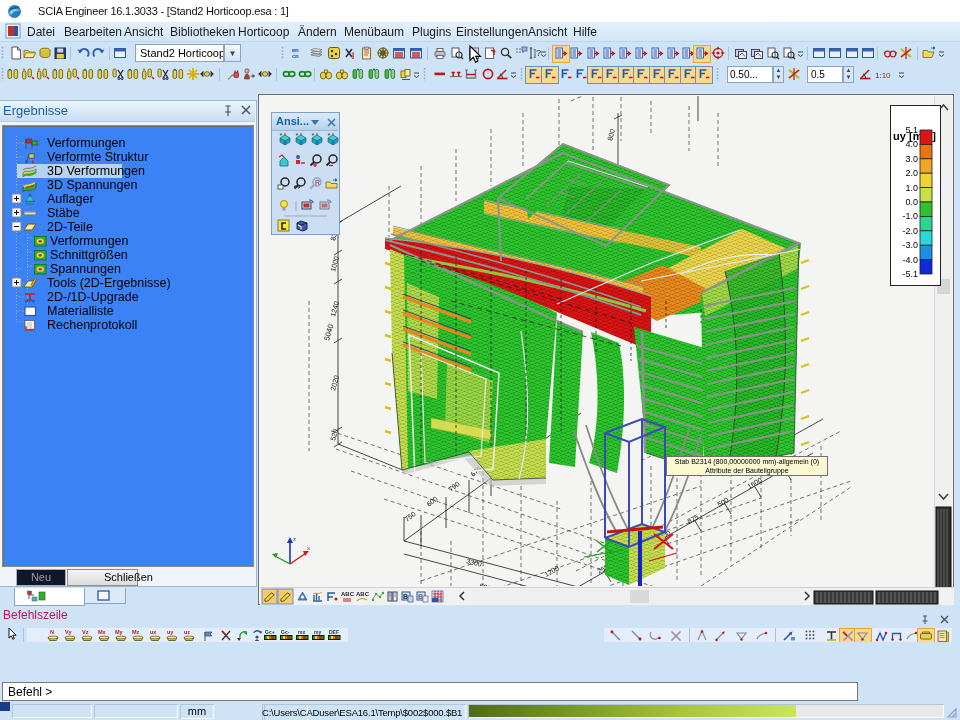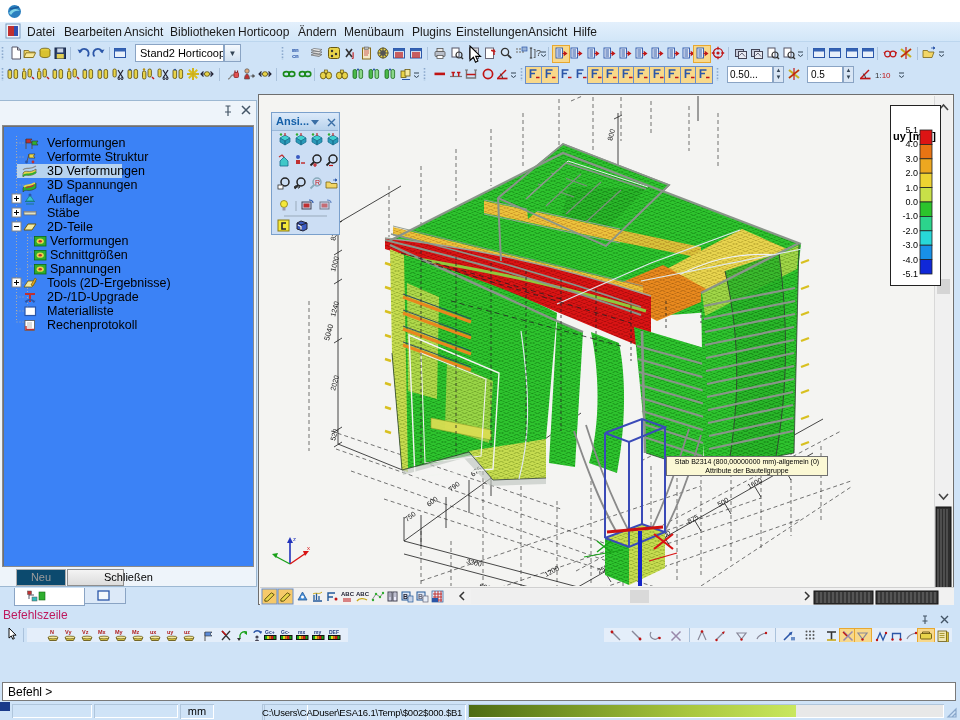--- a/index.html
+++ b/index.html
@@ -21,31 +21,32 @@
 .btn{position:absolute;height:17px;font-size:11px;text-align:center;
  background:linear-gradient(#f4f4f4,#dcdcdc);border:1px solid #8e8e8e;box-sizing:border-box;padding-top:1px;}
 #tabs{left:0;top:588px;width:257px;height:18px;}
 #vwin{left:258px;top:94px;width:696px;height:511px;background:#f4f4f2;border:1px solid #6e6e6e;box-sizing:border-box;}
 #vscroll{position:absolute;right:1px;top:1px;width:17px;height:492px;background:#f0f0f0;border-left:1px solid #d8d8d8;}
 #vbot{position:absolute;left:1px;top:492px;width:694px;height:17px;background:#f1f1f1;border-top:1px solid #d0d0d0;}
 #rstrip{left:954px;top:94px;width:6px;height:512px;background:#cfe3f7;}
 #bzhead{left:0;top:607px;width:960px;height:15px;background:#cfe3f7;}
 #bzicons{left:0;top:624px;width:960px;height:20px;background:#cfe3f7;}
 #bzmid{left:0;top:642px;width:960px;height:39px;background:#cfe3f7;}
-#bzinput{left:2px;top:682px;width:954px;height:19px;background:#fff;border:1px solid #7a7a7a;box-sizing:border-box;font-size:12px;padding:2px 0 0 5px;}
+#bzinput{left:2px;top:682px;width:856px;height:19px;background:#fff;border:1px solid #7a7a7a;box-sizing:border-box;font-size:12px;padding:2px 0 0 5px;}
 #sbar{left:0;top:702px;width:960px;height:18px;background:#cfe3f7;}
 .scell{position:absolute;top:2px;height:14px;box-shadow:inset 1px 1px 0 #b0c6dc, inset -1px -1px 0 #ffffff;font-size:11px;color:#000;}
 </style></head>
 <body>
 <div class="abs" id="titlebar">
  <svg class="abs" style="left:7px;top:4px" width="15" height="15" viewBox="0 0 15 15">
   <circle cx="7.5" cy="7.5" r="6.5" fill="#2a7fbf"></circle>
   <path d="M2 9 C5 4,10 4,13 7 C10 6,6 7,4 11 Z" fill="#7fd4e8"></path>
   <path d="M3 5 L12 3" stroke="#1a5a9a" stroke-width="1.4"></path>
  </svg>
+ <div class="abs" id="titletxt">SCIA Engineer 16.1.3033 - [Stand2 Horticoop.esa : 1]</div>
 </div>
 <div class="abs" id="menubar">
  <svg class="abs" style="left:5px;top:1px" width="16" height="16" viewBox="0 0 16 16">
   <rect x="1" y="1" width="14" height="14" fill="#eef4fb" stroke="#7a9cc0"></rect>
   <rect x="3" y="3" width="6" height="10" fill="#c03030"></rect>
   <rect x="9" y="3" width="4" height="10" fill="#3050b0"></rect>
  </svg>
  <div class="mi" style="left:27px">Datei</div>
  <div class="mi" style="left:64px">Bearbeiten</div>
  <div class="mi" style="left:124px">Ansicht</div>
@@ -520,20 +521,23 @@
       <use href="#rang" x="0" y="3"></use>
       <text x="17" y="14" font-size="8" fill="#333">1:<tspan fill="#c01414">10</tspan></text>
       <use href="#chev" x="40" y="7"></use>
     </svg>
 </div>
 <div class="abs" id="strip"></div>
 <svg class="abs" style="left:469px;top:45px;z-index:60" width="14" height="20">
     <path d="M1 1v14.5l3.4-3.2 2.1 4.9 2.4-1.1-2.2-4.7h4.8z" fill="#fff" stroke="#000" stroke-width="1.1"></path>
   </svg>
 <div class="abs" id="lpanel">
+ <div class="abs" id="ltitle">
+      <div class="abs" id="ltitletxt">Ergebnisse</div>
+    </div>
  <div class="abs" id="treebox">
 <svg width="248" height="438" style="position:absolute;left:0;top:0">
 <defs>
 <g id="ebox">
             <rect x="0" y="0" width="9" height="9" fill="#fff" stroke="#848484"></rect>
             <path d="M2 4.5h5" stroke="#000" stroke-width="1"></path>
           </g>
 <g id="eboxp">
             <use href="#ebox"></use>
             <path d="M4.5 2v5" stroke="#000" stroke-width="1"></path>
@@ -636,22 +640,22 @@
 <text x="44" y="189">Materialliste</text>
 <text x="44" y="203">Rechenprotokoll</text>
 </g>
 </svg>
  </div>
  <svg class="abs" style="left:222px;top:3px" width="32" height="14">
   <path d="M6 2v6M3 8h6M6 8v4M3.5 2h5" stroke="#456" stroke-width="1.2" fill="none"></path>
   <path d="M20 2l8 8M28 2l-8 8" stroke="#456" stroke-width="1.5"></path>
  </svg>
  <div class="abs" id="btnrow">
-  <div class="btn" style="left:16px;width:50px;color:#9b9b9b;background:#0c4a6e;border-color:#adadad;">Neu</div>
-  <div class="btn" style="left:67px;width:57px;color:#000;padding-left:36px;">Schließen</div>
+  <div class="btn" style="left:16px;width:50px;color:#9b9b9b;background:#0f172a;border-color:#adadad;">Neu</div>
+  <div class="btn" style="left:67px;width:71px;color:#000;padding-left:36px;">Schließen</div>
  </div>
 </div>
 <div class="abs" id="tabs">
  <div class="abs" style="left:14px;top:0;width:69px;height:17px;background:#fff;border:1px solid #8aa4c4;border-top:none;"></div>
  <div class="abs" style="left:84px;top:0;width:40px;height:15px;background:#dce9f8;border:1px solid #8aa4c4;border-top:none;"></div>
  <svg class="abs" style="left:26px;top:2px" width="90" height="13">
   <path d="M3 2v7M3 5h5" stroke="#556" stroke-width="1"></path>
   <rect x="1.5" y="1" width="4" height="3.5" fill="#c03030" stroke="#555" stroke-width=".5"></rect>
   <rect x="6" y="7" width="5" height="4" fill="#35b8b8" stroke="#555" stroke-width=".5"></rect>
   <rect x="13" y="2" width="6" height="8" fill="#2fae2f" stroke="#116a11" stroke-width=".6"></rect>

